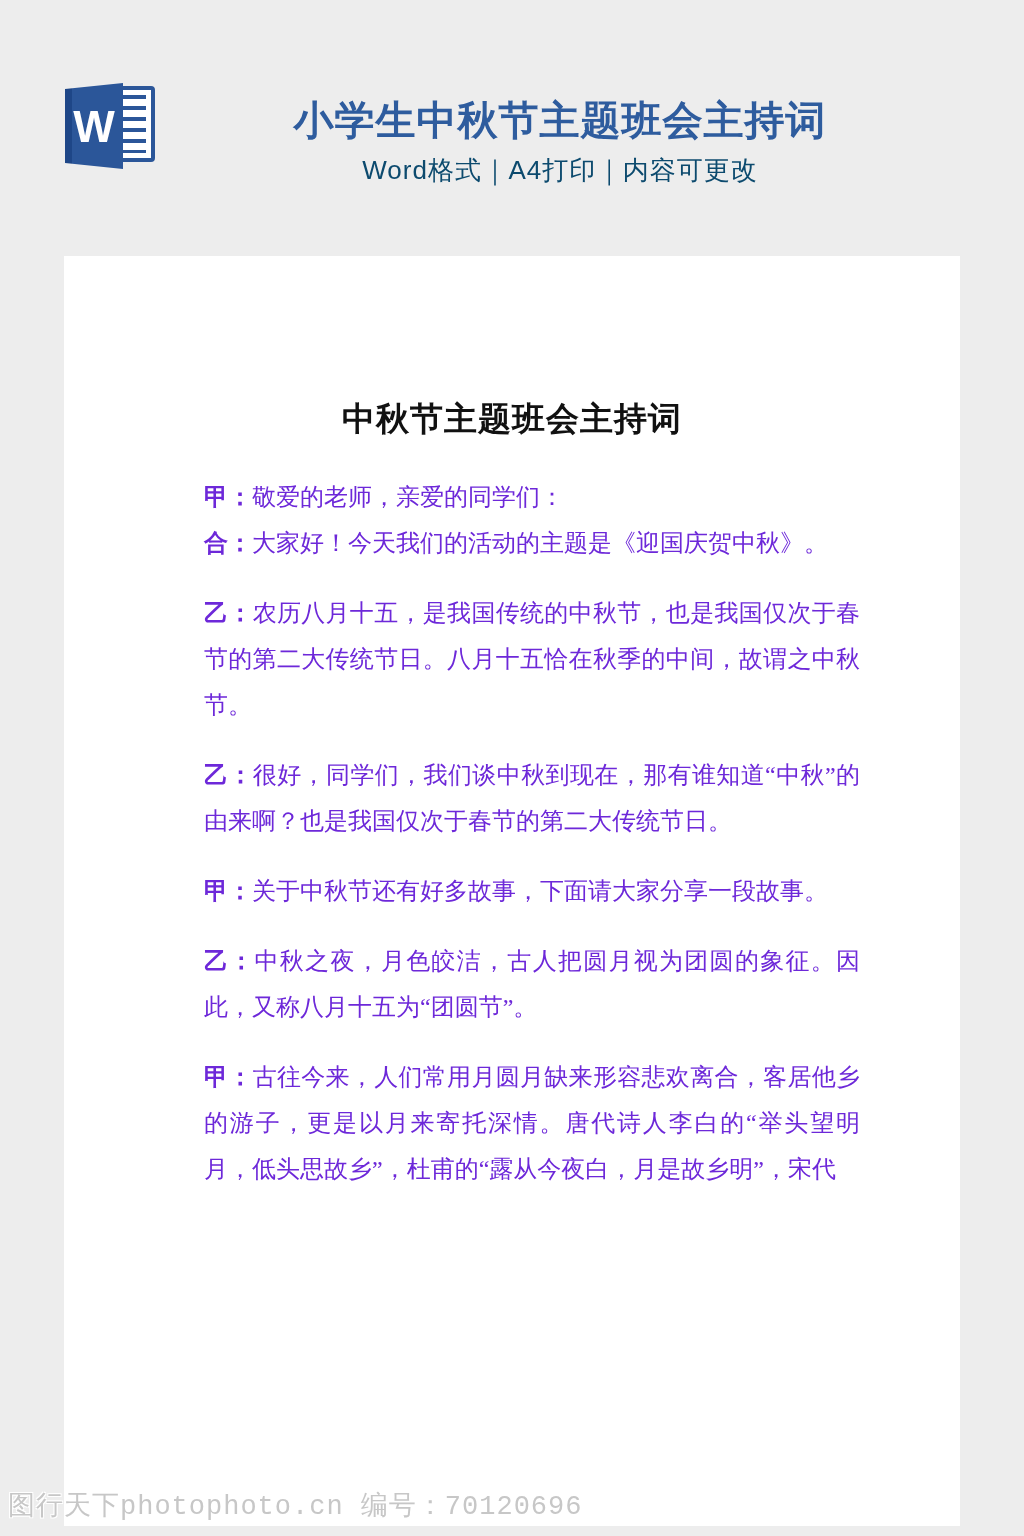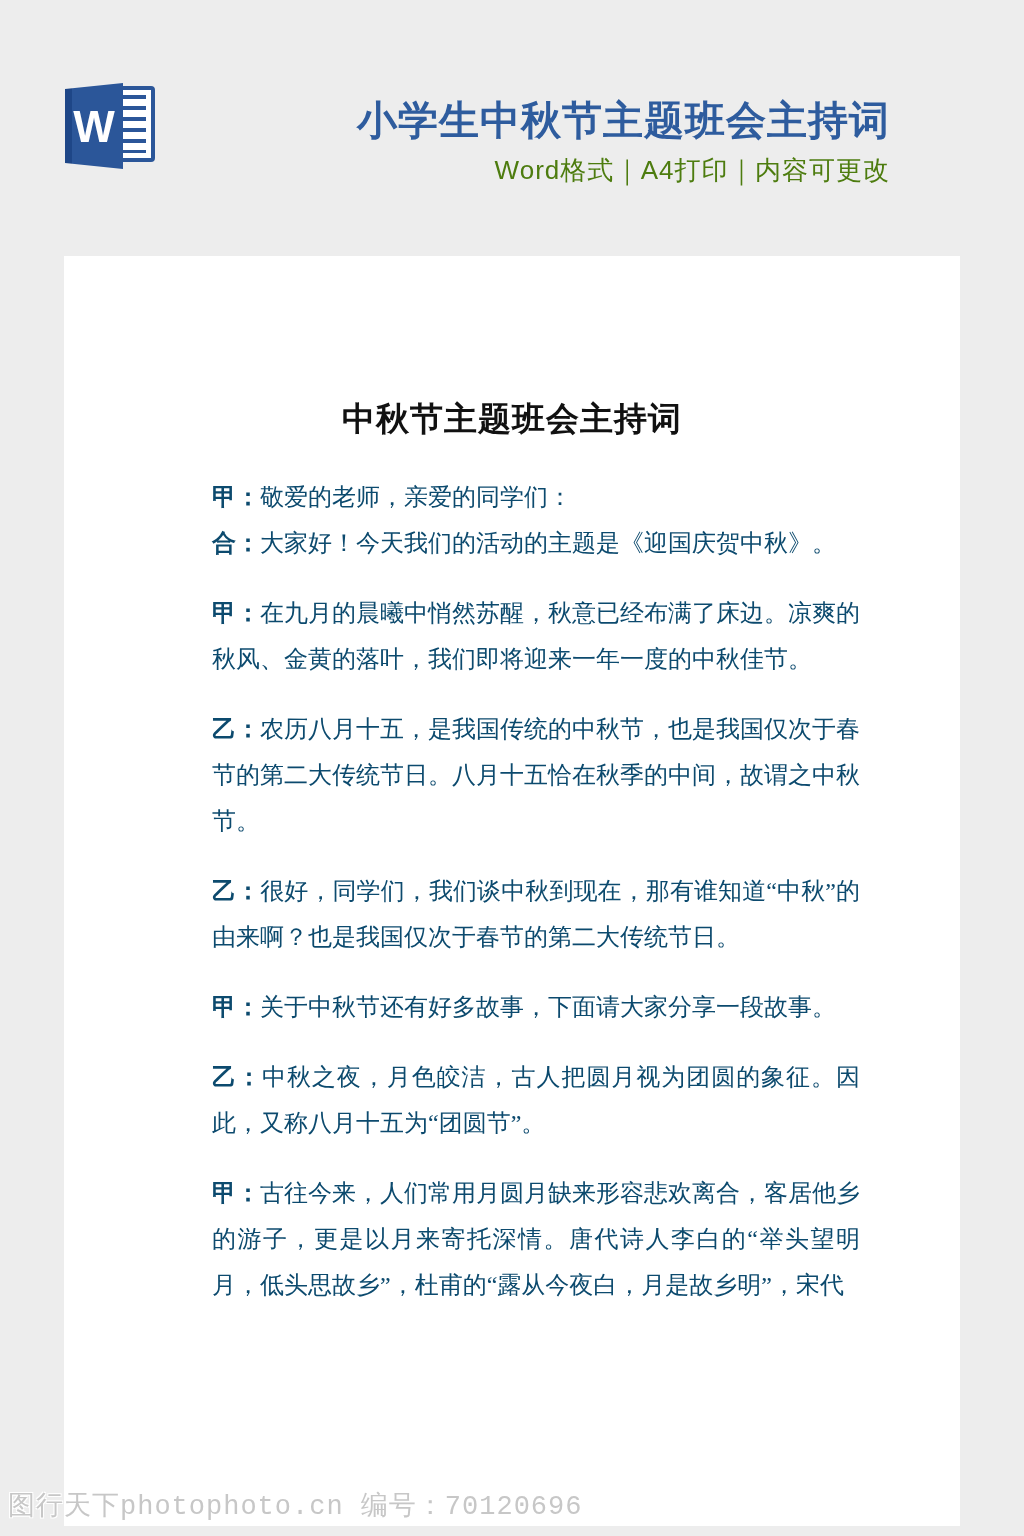--- a/index.html
+++ b/index.html
@@ -12,32 +12,32 @@
       background:#fff;border:4px solid var(--icon-blue,#2b5699);border-radius:4px;}
   .word-icon .sheet .lines{position:absolute;left:7px;right:5px;top:5px;bottom:5px;
       background:repeating-linear-gradient(to bottom,var(--icon-blue,#2b5699) 0 4px,#ffffff 4px 11px);}
   .word-icon .front{position:absolute;left:0;top:1px;width:58px;height:86px;
       background:linear-gradient(to right,#1e4687 0 7px,var(--icon-blue,#2b5699) 7px);
       clip-path:polygon(0 7%,100% 0,100% 100%,0 93%);
       display:flex;align-items:center;justify-content:center;}
   .word-icon .front .w{color:#fff;font-size:44px;font-weight:bold;line-height:1;
       font-family:"Liberation Sans","DejaVu Sans",sans-serif;padding-top:2px;}
 
-  .header-text{position:absolute;left:230px;top:96px;width:660px;text-align:right;}
+  .header-text{position:absolute;left:230px;top:96px;width:660px;text-align:center;}
   .header-title{color:var(--accent,#2e5c9e);font-size:40px;line-height:48px;font-weight:bold;
       letter-spacing:1px;white-space:nowrap;}
-  .header-sub{margin-top:10px;color:#4d7c0f;font-size:26px;line-height:32px;letter-spacing:1px;
+  .header-sub{margin-top:10px;color:#0c4a6e;font-size:26px;line-height:32px;letter-spacing:1px;
       white-space:nowrap;}
 
   
   .doc-page{position:absolute;left:64px;top:256px;width:896px;height:1270px;background:#ffffff;}
   .doc-title{margin:140px 0 32px 0;text-align:center;font-size:33px;line-height:46px;font-weight:bold;
       color:#111;font-family:"Liberation Serif","DejaVu Serif",serif;letter-spacing:1px;}
   .doc-body{padding:0 100px 0 136px;}
-  .doc-body p{margin:0 0 24px 12px;font-size:24px;line-height:46px;color:#0c4a6e;
+  .doc-body p{margin:0 0 24px 4px;font-size:24px;line-height:46px;color:#6d28d9;
       font-family:"Liberation Serif","DejaVu Serif",serif;text-align:justify;}
   .doc-body p.no-gap{margin-bottom:0;}
   .doc-body .spk{font-weight:bold;}
 
   
   .watermark{position:absolute;left:8px;top:1490px;z-index:5;
       font-size:27px;line-height:34px;letter-spacing:1px;color:#c7c7c7;
       text-shadow:-1px -1px 0 #ffffff,1px -1px 0 #ffffff,-1px 1px 0 #ffffff,1px 1px 0 #ffffff;
       font-family:Liberation Mono, monospace;white-space:nowrap;}
 </style>
@@ -60,21 +60,20 @@
     <div class="header-sub">Word格式｜A4打印｜内容可更改</div>
   </div>
 
   <div class="doc-page">
     <div class="doc-title">中秋节主题班会主持词</div>
     <div class="doc-body">
   <p class="no-gap"><span class="spk">甲：</span><span class="txt">敬爱的老师，亲爱的同学们：</span></p>
 
   <p><span class="spk">合：</span><span class="txt">大家好！今天我们的活动的主题是《迎国庆贺中秋》。</span></p>
 
-  <p><span class="spk">甲：</span><span class="txt">在九月的晨曦中悄然苏醒，秋意已经布满了床边。凉爽的秋风、金黄的落叶，我们即将迎来一年一度的中秋佳节。</span></p>
 
   <p><span class="spk">乙：</span><span class="txt">农历八月十五，是我国传统的中秋节，也是我国仅次于春节的第二大传统节日。八月十五恰在秋季的中间，故谓之中秋节。</span></p>
 
 
   <p><span class="spk">乙：</span><span class="txt">很好，同学们，我们谈中秋到现在，那有谁知道“中秋”的由来啊？也是我国仅次于春节的第二大传统节日。</span></p>
 
   <p><span class="spk">甲：</span><span class="txt">关于中秋节还有好多故事，下面请大家分享一段故事。</span></p>
 
   <p><span class="spk">乙：</span><span class="txt">中秋之夜，月色皎洁，古人把圆月视为团圆的象征。因此，又称八月十五为“团圆节”。</span></p>
 

